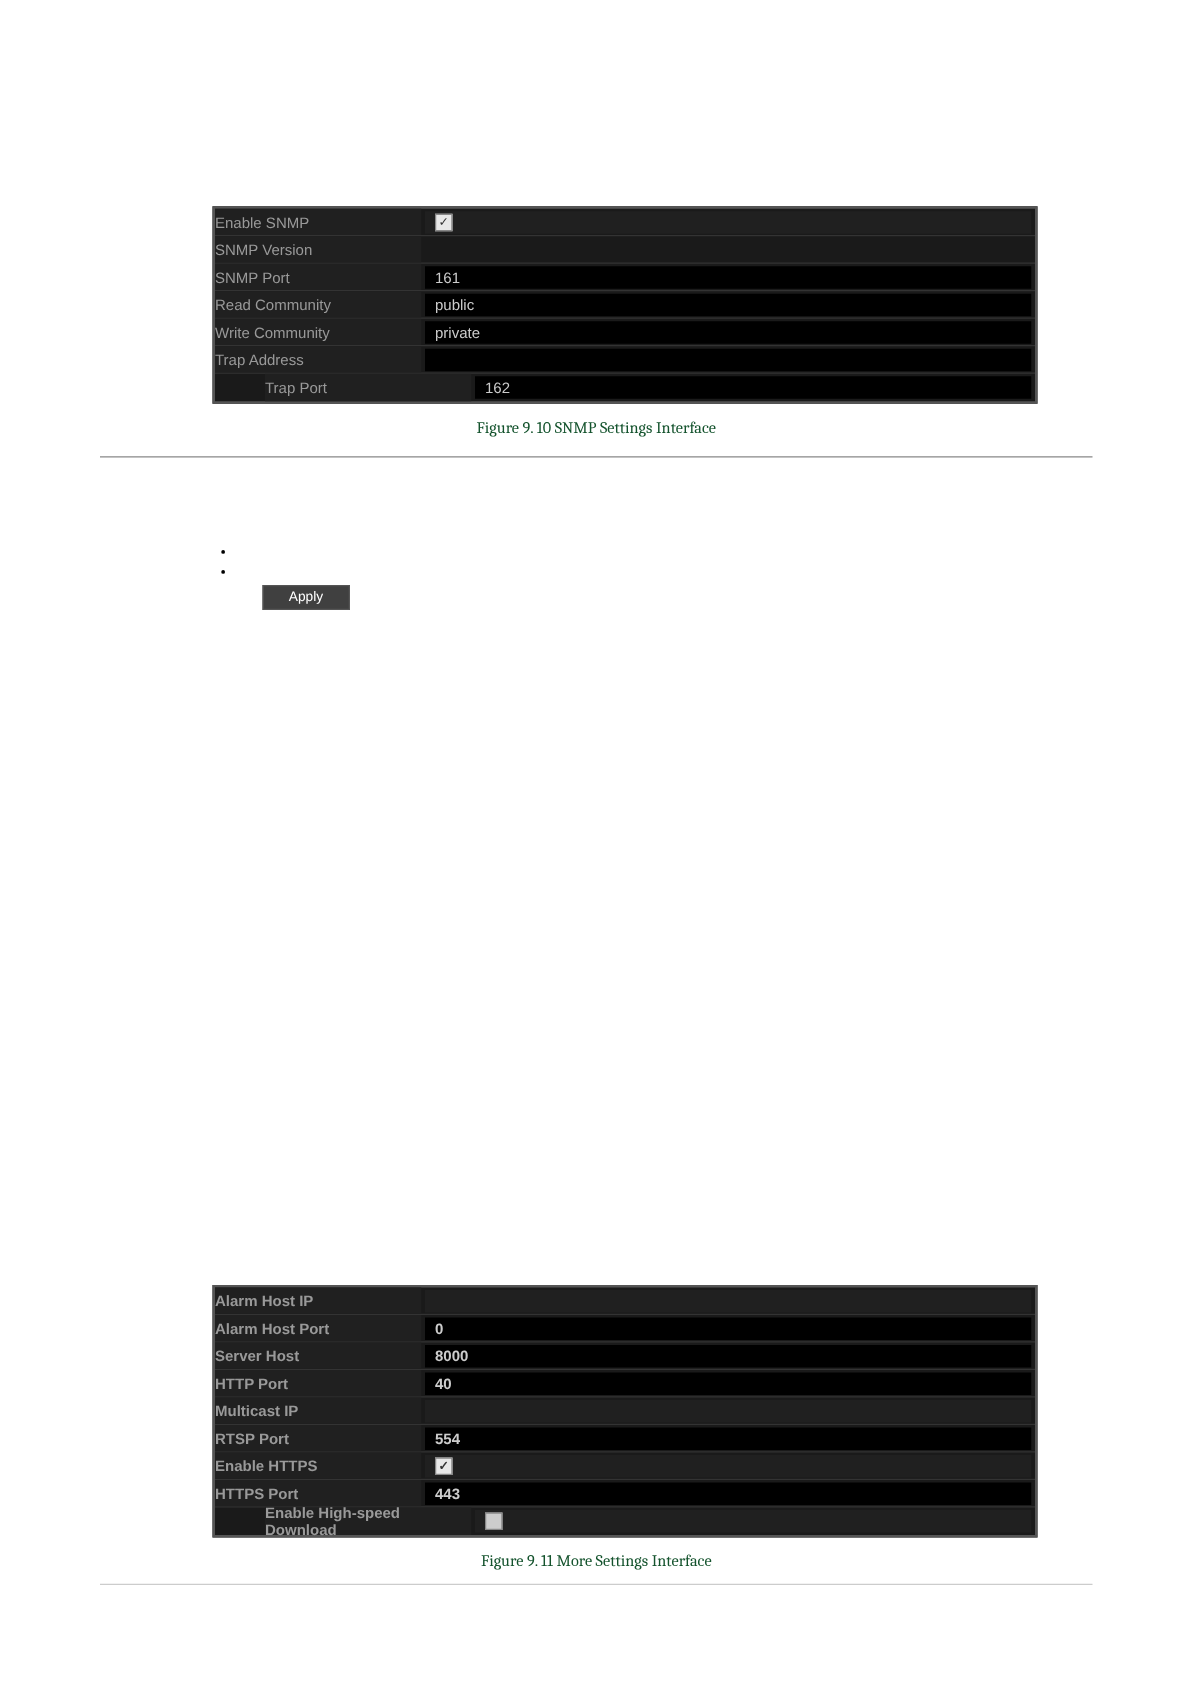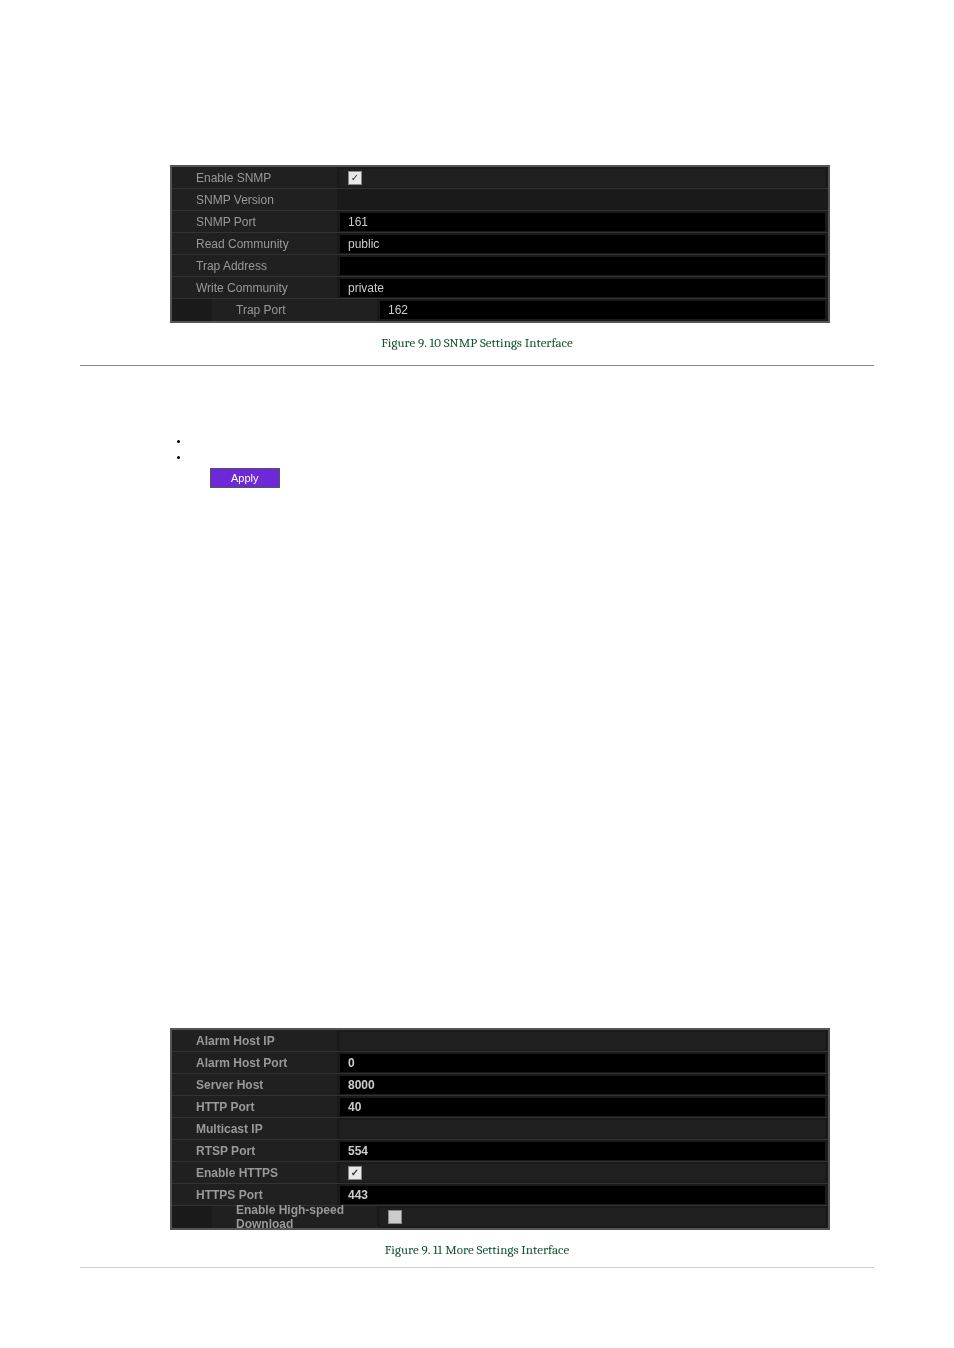--- a/index.html
+++ b/index.html
@@ -29,21 +29,21 @@
     }
     .panel-row {
       display: flex;
       align-items: center;
       border-bottom: 1px solid #333;
       height: 22px;
     }
     .panel-row:last-child { border-bottom: none; margin-left: 40px; }
     .panel-label {
       width: 165px;
-      padding-left: 24px;
+      padding-left: 0;
       color: #999;
       background: #202020;
       height: 100%;
       display: flex;
       align-items: center;
     }
     .panel-value {
       flex: 1;
       padding-left: 8px;
       height: 18px;
@@ -100,21 +100,21 @@
       color: #000;
       margin-bottom: 4px;
       font-size: 10px;
     }
     .apply-btn-wrap {
       margin-left: 130px;
       margin-top: 2px;
     }
     .apply-btn {
       display: inline-block;
-      background: #6d28d9;
+      background: #404040;
       color: #fff;
       font-family: Arial, sans-serif;
       font-size: 11px;
       padding: 3px 20px;
       border: 1px solid #555;
     }
   </style>
 </head>
 <body>
 
@@ -130,26 +130,26 @@
     </div>
     <div class="panel-row">
       <div class="panel-label">SNMP Port</div>
       <div class="panel-value">161</div>
     </div>
     <div class="panel-row">
       <div class="panel-label">Read Community</div>
       <div class="panel-value">public</div>
     </div>
     <div class="panel-row">
+      <div class="panel-label">Write Community</div>
+      <div class="panel-value">private</div>
+    </div>
+    <div class="panel-row">
       <div class="panel-label">Trap Address</div>
       <div class="panel-value"></div>
-    </div>
-    <div class="panel-row">
-      <div class="panel-label">Write Community</div>
-      <div class="panel-value">private</div>
     </div>
     <div class="panel-row">
       <div class="panel-label">Trap Port</div>
       <div class="panel-value">162</div>
     </div>
   </div>
 <div class="figure-caption">Figure 9. 10  SNMP Settings Interface</div>
 <hr class="full">
 
 <ul class="bullets">

